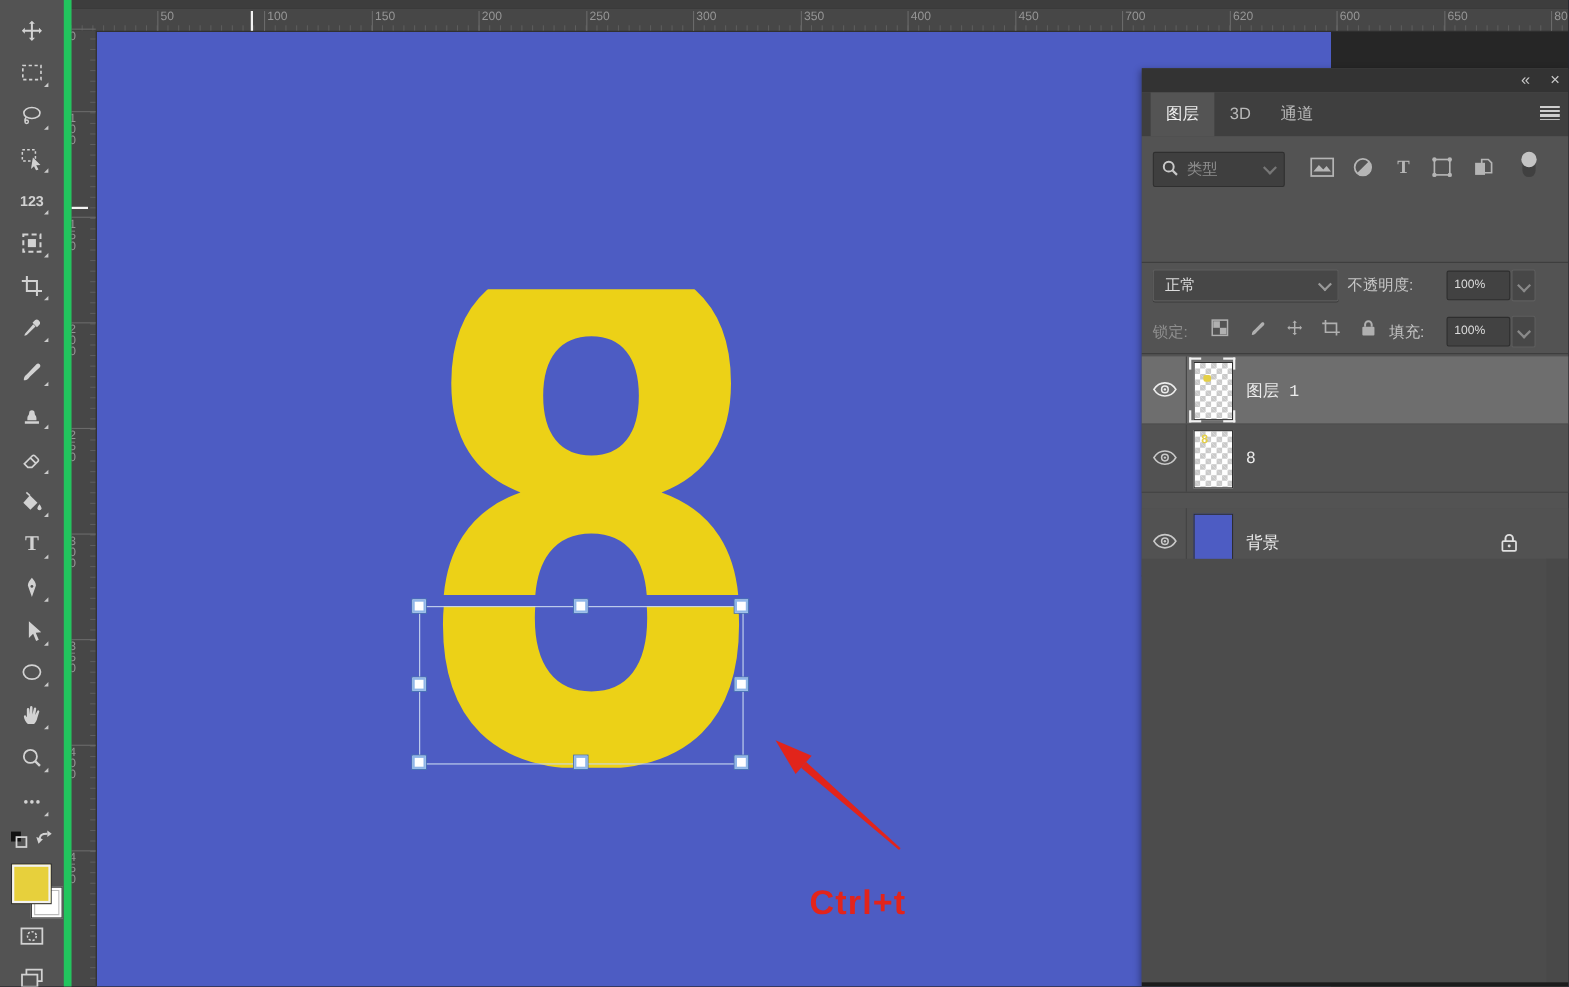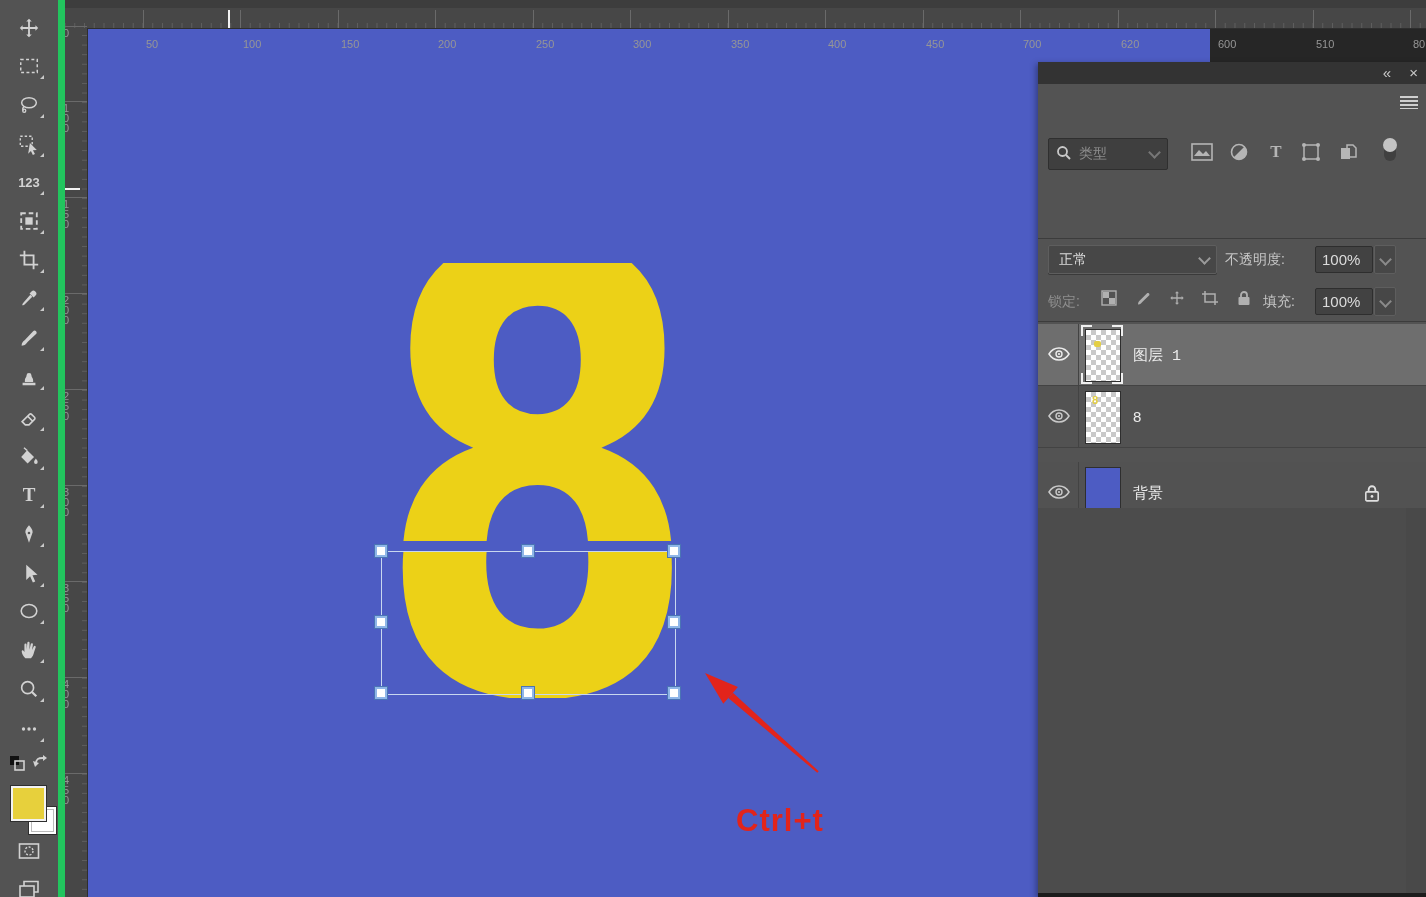--- a/index.html
+++ b/index.html
@@ -25,21 +25,21 @@
   
   #topbar{position:absolute;left:58px;top:0;right:0;height:8px;background:#3d3d3d;border-bottom:1px solid #2c2c2c;}
   #ruler-top{position:absolute;left:58px;top:8px;right:0;height:20px;background:#474747;
      border-bottom:1px solid #2e2e2e;
      background-image:repeating-linear-gradient(to right,#5e5e5e 0 1px,transparent 1px 9.75px);
      background-size:9.75px 5px;background-position:6.5px 15px;background-repeat:repeat-x;}
   #ruler-left{position:absolute;left:58px;top:28px;width:29px;bottom:0;background:#474747;
      border-right:1px solid #2e2e2e;
      background-image:repeating-linear-gradient(to bottom,#5e5e5e 0 1px,transparent 1px 9.6px);
      background-size:5px 9.6px;background-position:24px 7px;background-repeat:repeat-y;}
-  .ruler-num-top{position:absolute;top:1px;font-size:11px;color:#969696;margin-top:29px;}
+  .ruler-num-top{position:absolute;top:1px;font-size:11px;color:#969696;}
   .tick-top{position:absolute;top:2px;width:1px;height:18px;background:#6a6a6a;}
   .ruler-num-left{position:absolute;left:5px;width:10px;font-size:11px;line-height:10px;
                   color:#969696;word-break:break-all;}
   .tick-left{position:absolute;left:2px;height:1px;width:27px;background:#6a6a6a;}
   #cursor-top{position:absolute;top:2px;width:2px;height:18px;background:#f2f2f2;}
   #cursor-left{position:absolute;left:2px;width:20px;height:2px;background:#f2f2f2;}
   
   #toolbar{position:absolute;left:0;top:0;width:58px;height:897px;background:#535353;
            border-right:7px solid #22c55e;z-index:5;}
   .tool{position:absolute;left:17px;width:24px;height:24px;color:#d2d2d2;
@@ -76,21 +76,21 @@
          display:flex;align-items:center;justify-content:center;}
   .ficon .glyph{font-family:"Liberation Serif",serif;font-weight:bold;font-size:17px;color:#b5b5b5;}
   #divider1{position:absolute;left:0;top:114px;right:0;height:1px;background:#3c3c3c;}
   
   #blend-select{position:absolute;left:10px;top:121px;width:167px;height:27px;background:#474747;
                 border:1px solid #5e5e5e;border-radius:2px;box-shadow:0 1px 0 rgba(0,0,0,.3);}
   #blend-value{position:absolute;left:10px;top:5px;font-size:14px;color:#dcdcdc;}
   #blend-chev{position:absolute;right:7px;top:8px;border-color:#9a9a9a;}
   .fieldlabel{position:absolute;font-size:14px;color:#c6c6c6;}
   .valbox{position:absolute;width:50px;height:25px;background:#424242;border:1px solid #2e2e2e;
-          border-radius:2px;color:#dcdcdc;font-size:15px;line-height:25px;padding-left:6px;box-sizing:content-box;}
+          border-radius:2px;color:#dcdcdc;font-size:11px;line-height:25px;padding-left:6px;box-sizing:content-box;}
   .chevbox{position:absolute;width:20px;height:27px;background:#474747;border:1px solid #5e5e5e;
            border-radius:2px;display:flex;align-items:center;justify-content:center;}
   .licon{position:absolute;top:164px;width:20px;height:20px;color:#b0b0b0;
          display:flex;align-items:center;justify-content:center;}
   #divider2{position:absolute;left:0;top:197px;right:0;height:1px;background:#3c3c3c;}
   
   #rows{position:absolute;left:0;top:200px;right:0;}
   .lrow{position:absolute;left:0;right:0;height:61px;background:#525252;border-bottom:1px solid #434343;}
   .lrow.selected{background:#6e6e6e;font-family:Liberation Mono, monospace;}
   .eye{position:absolute;left:10px;top:22px;width:22px;height:16px;}
@@ -169,21 +169,21 @@
       <span class="ruler-num-top" style="left: 770px;">400</span>
       <i class="tick-top" style="left: 865px;"></i>
       <span class="ruler-num-top" style="left: 868px;">450</span>
       <i class="tick-top" style="left: 962px;"></i>
       <span class="ruler-num-top" style="left: 965px;">700</span>
       <i class="tick-top" style="left: 1060px;"></i>
       <span class="ruler-num-top" style="left: 1063px;">620</span>
       <i class="tick-top" style="left: 1157px;"></i>
       <span class="ruler-num-top" style="left: 1160px; text-align: center;">600</span>
       <i class="tick-top" style="left: 1255px;"></i>
-      <span class="ruler-num-top" style="left: 1258px;">510</span>
+      <span class="ruler-num-top" style="left: 1258px;">650</span>
       <i class="tick-top" style="left: 1352px;"></i>
       <span class="ruler-num-top" style="left: 1355px;">80</span>
       <i id="cursor-top" style="left: 170px;"></i>
     </div>
   <div id="ruler-left">
       <i class="tick-left" style="top: -2px;"></i>
       <span class="ruler-num-left" style="top: 0px;">0</span>
       <i class="tick-left" style="top: 73px;"></i>
       <span class="ruler-num-left" style="top: 75px;">100</span>
       <i class="tick-left" style="top: 169px;"></i>
@@ -348,20 +348,25 @@
           <rect x="3" y="8" width="14" height="11" fill="none" stroke="#d2d2d2" stroke-width="1.6"></rect>
           <path d="M7 8 V3.5 H21 V14 H17" fill="none" stroke="#d2d2d2" stroke-width="1.6"></path>
         </svg>
     </div>
   </div>
 
   <div id="panel">
     <div id="panel-topbar">
       <span id="panel-collapse">«</span>
       <span id="panel-close">×</span>
+    </div>
+    <div id="tabstrip">
+      <div class="tab active" style="left:8px;">图层</div>
+      <div class="tab" style="left:66px;">3D</div>
+      <div class="tab" style="left:112px;">通道</div>
     </div>
     <div id="menu-icon"></div>
 
     <div id="panel-body">
 
       <div id="searchbox" style="top:14px;">
         <svg style="position:absolute;left:7px;top:6px;" width="16" height="16" viewBox="0 0 16 16">
             <circle cx="6.5" cy="6.5" r="4.5" fill="none" stroke="#c9c9c9" stroke-width="1.8"></circle>
             <path d="M10 10 14 14" stroke="#c9c9c9" stroke-width="2"></path>
           </svg>

